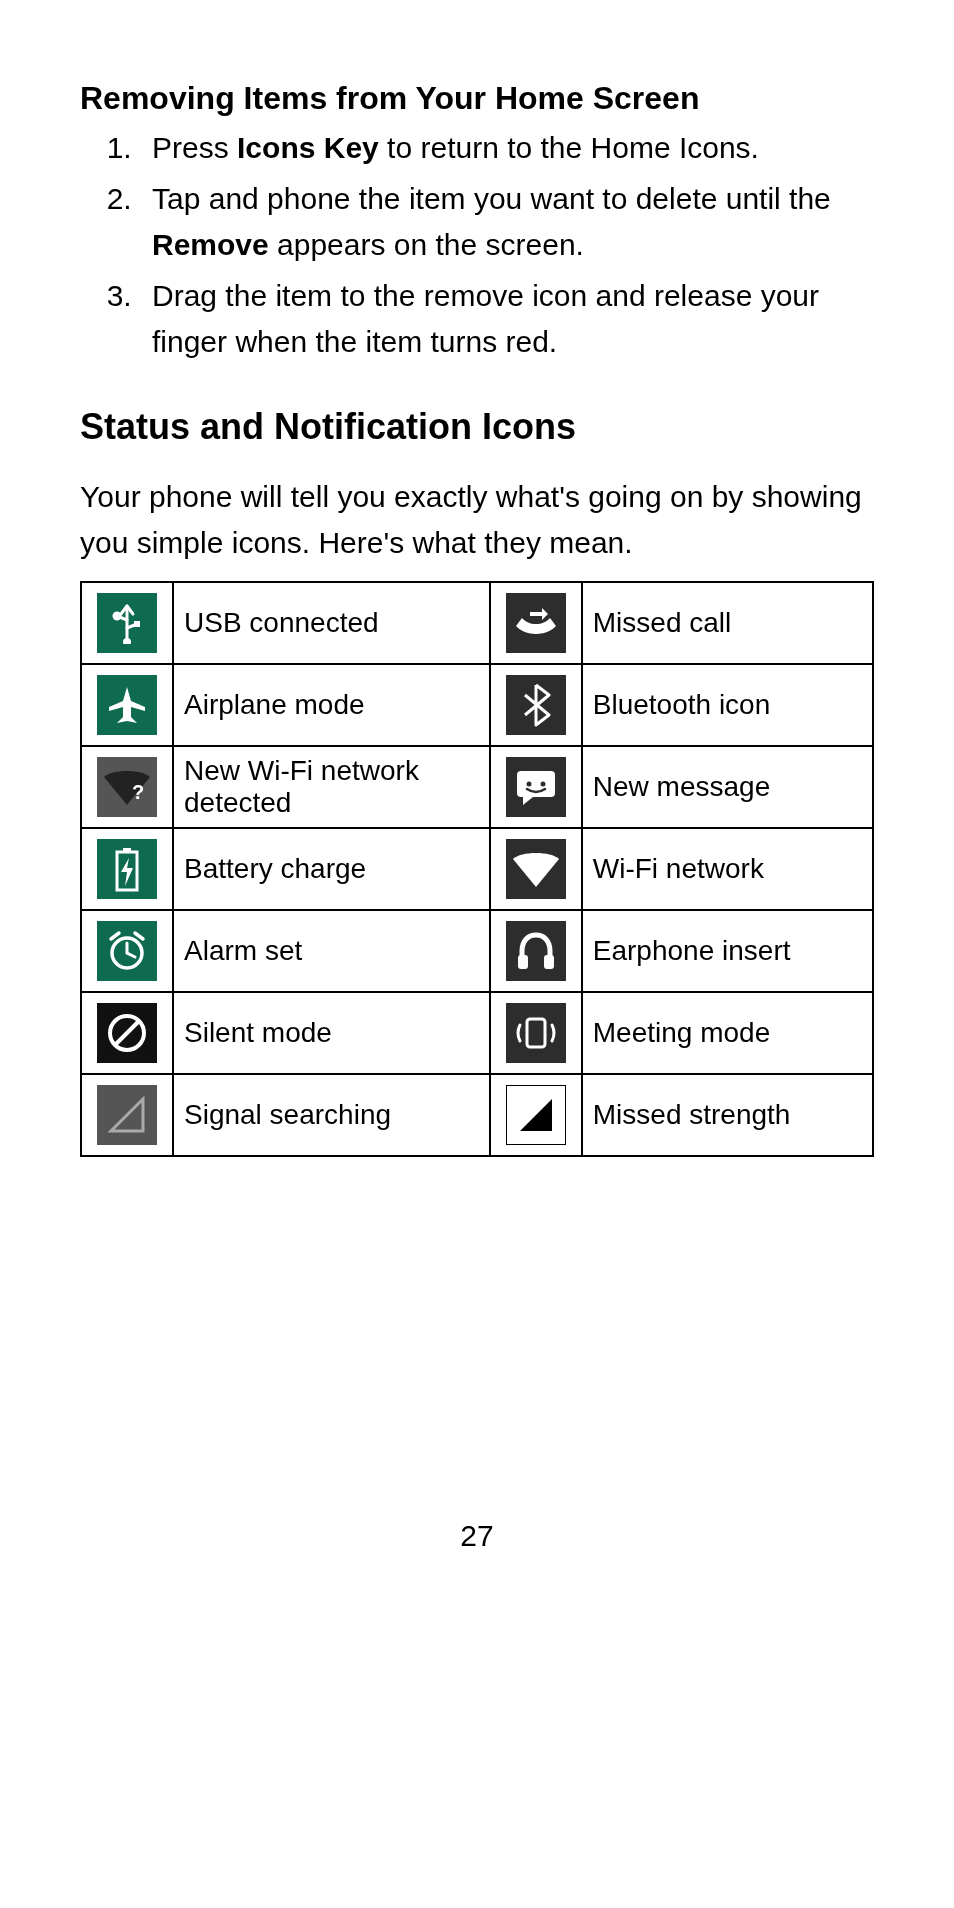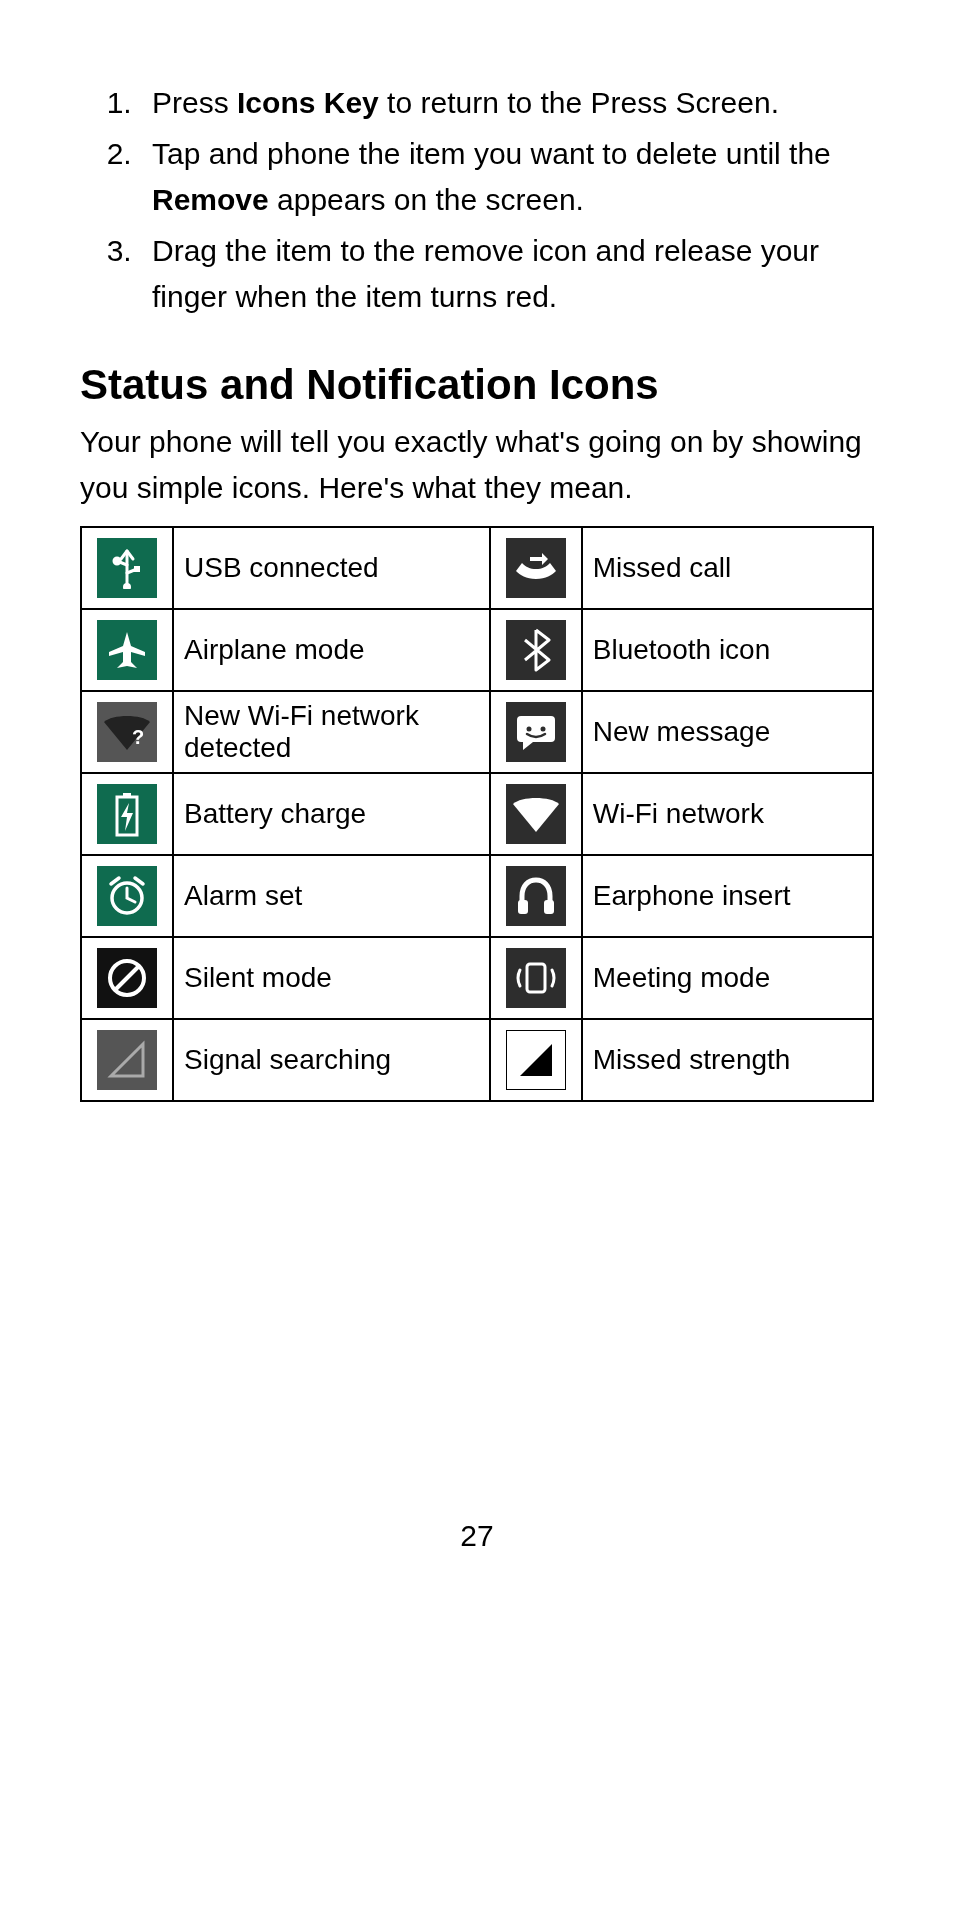--- a/index.html
+++ b/index.html
@@ -14,23 +14,23 @@
     .page {
       padding: 80px 80px 0 80px;
     }
     .section-title {
       font-weight: bold;
       font-size: 32px;
       margin-bottom: 8px;
     }
     .section-heading {
       font-weight: bold;
-      font-size: 42px;
+      font-size: 36px;
       margin-top: 40px;
-      margin-bottom: 10px;
+      margin-bottom: 26px;
     }
     ol {
       list-style: decimal;
       padding-left: 60px;
       font-size: 30px;
       line-height: 1.55;
     }
     ol li {
       padding-left: 12px;
       margin-bottom: 4px;
@@ -75,24 +75,25 @@
       transform: translateX(-50%);
       font-size: 30px;
     }
     svg { display: block; }
   </style>
 </head>
 <body>
 
 <div class="page">
 
+  <div class="section-title">Removing Items from Your Home Screen</div>
 
   <ol>
     <li>
-      <span>Press </span><span class="bold">Icons Key</span><span> to return to the Press Screen.</span>
+      <span>Press </span><span class="bold">Icons Key</span><span> to return to the Home Icons.</span>
     </li>
     <li>
       <span>Tap and phone the item you want to delete until the </span><span class="bold">Remove</span><span> appears on the screen.</span>
     </li>
     <li>
       <span>Drag the item to the remove icon and release your finger when the item turns red.</span>
     </li>
   </ol>
 
   <div class="section-heading">Status and Notification Icons</div>

